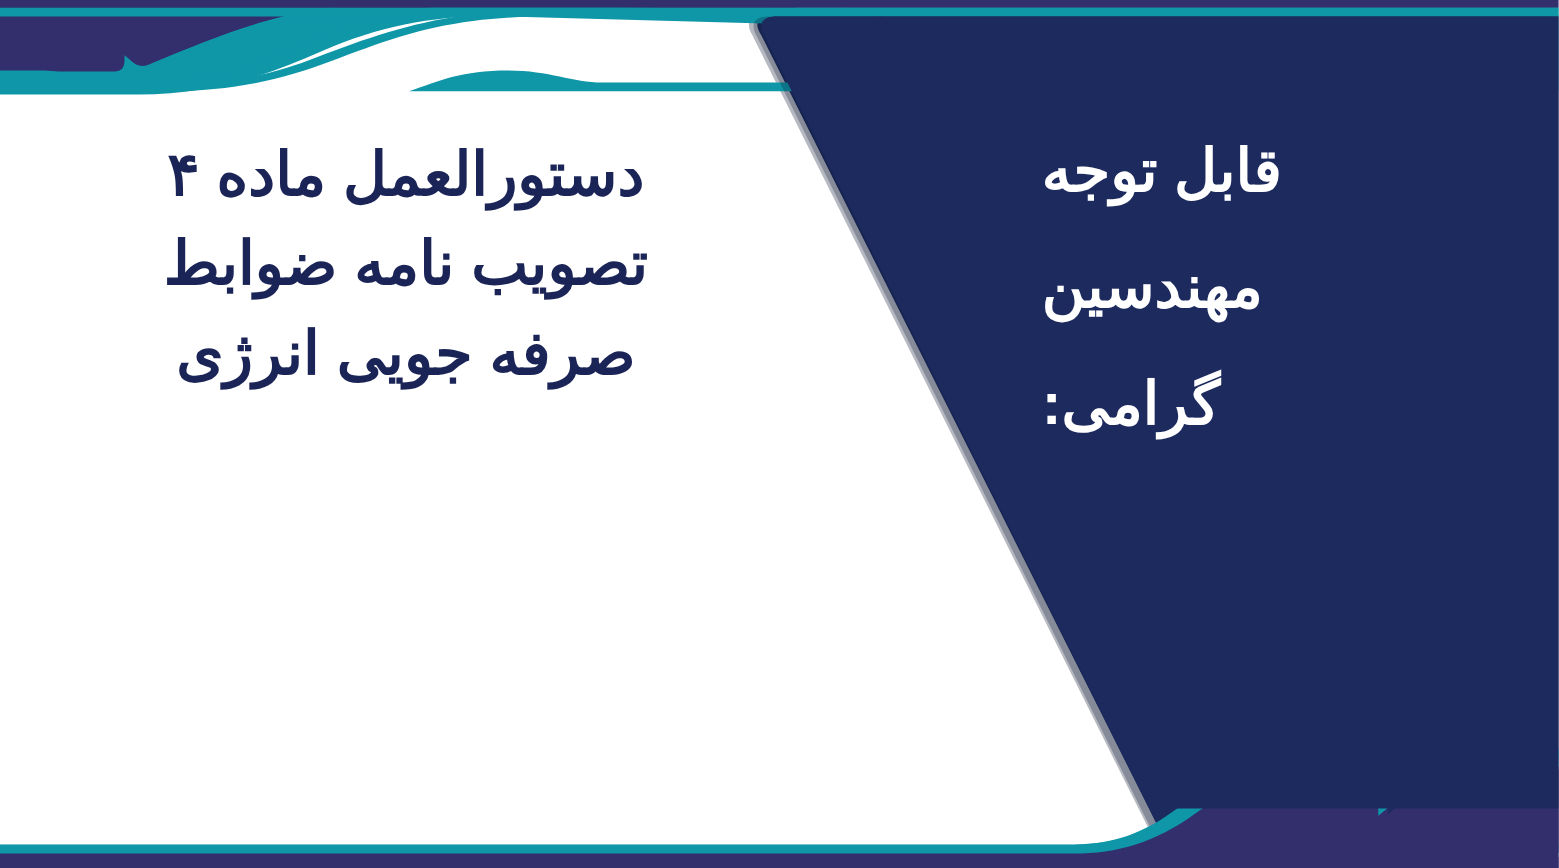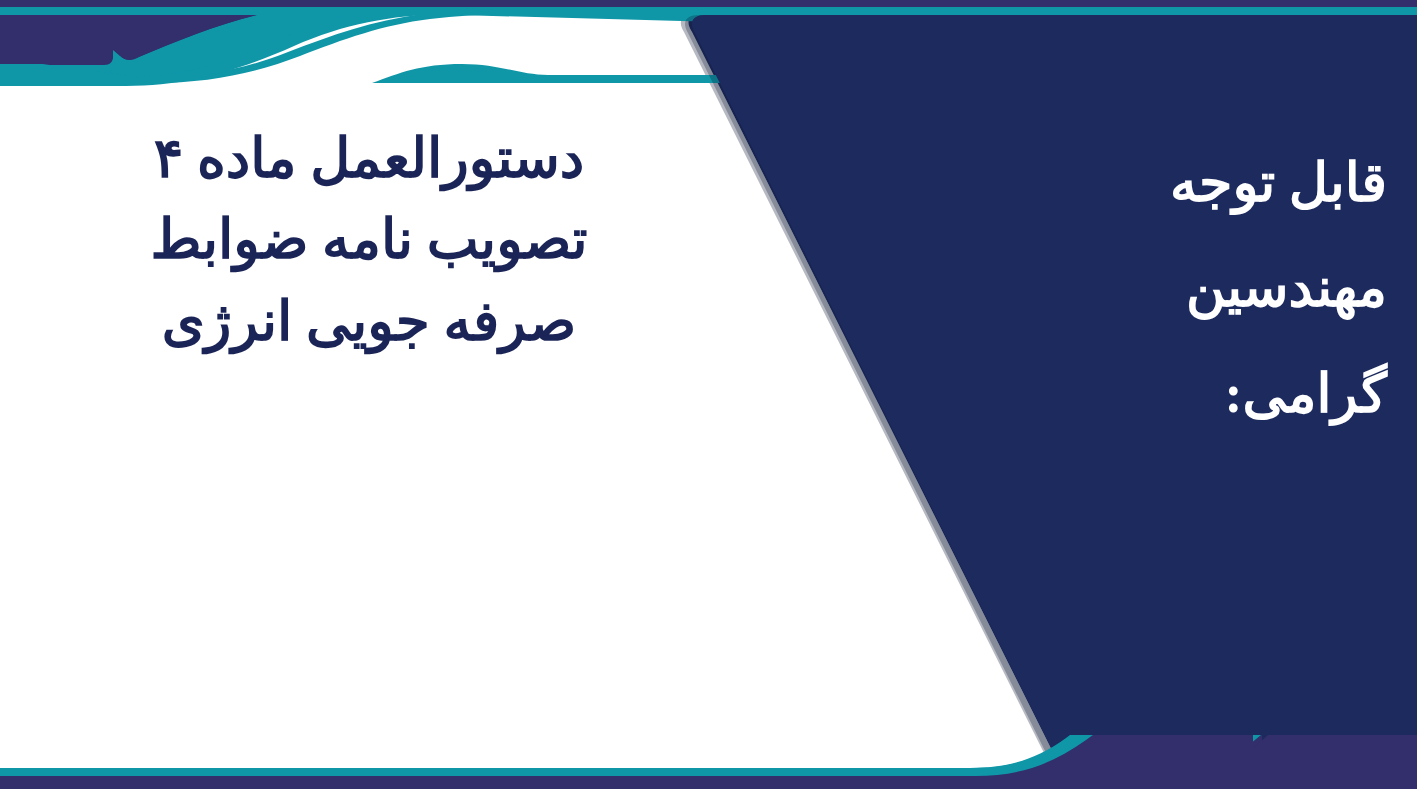--- a/index.html
+++ b/index.html
@@ -7,21 +7,21 @@
     margin: 0;
     padding: 0;
     background: #ffffff;
   }
   #stage {
     position: relative;
     width: 1417px;
     height: 789px;
     overflow: hidden;
     background: #ffffff;
-    font-family: Liberation Serif, serif;
+    font-family: Liberation Sans, sans-serif;
   }
 
   
   #decor {
     position: absolute;
     left: 0; top: 0;
     width: 1417px;
     height: 789px;
     display: block;
   }
@@ -49,23 +49,23 @@
     font-weight: 700;
     line-height: 1.48;
     letter-spacing: -0.5px;
     white-space: nowrap;
   }
 
   
   #right-block {
     position: absolute;
     right: 30px;
-    top: 131px;
+    top: 104px;
     width: 440px;
-    text-align: right;
+    text-align: left;
     direction: rtl;
   }
   #right-block .line {
     color: #ffffff;
     font-size: 54px;
     font-weight: 700;
     line-height: 1.95;
     white-space: nowrap;
   }
 </style>

